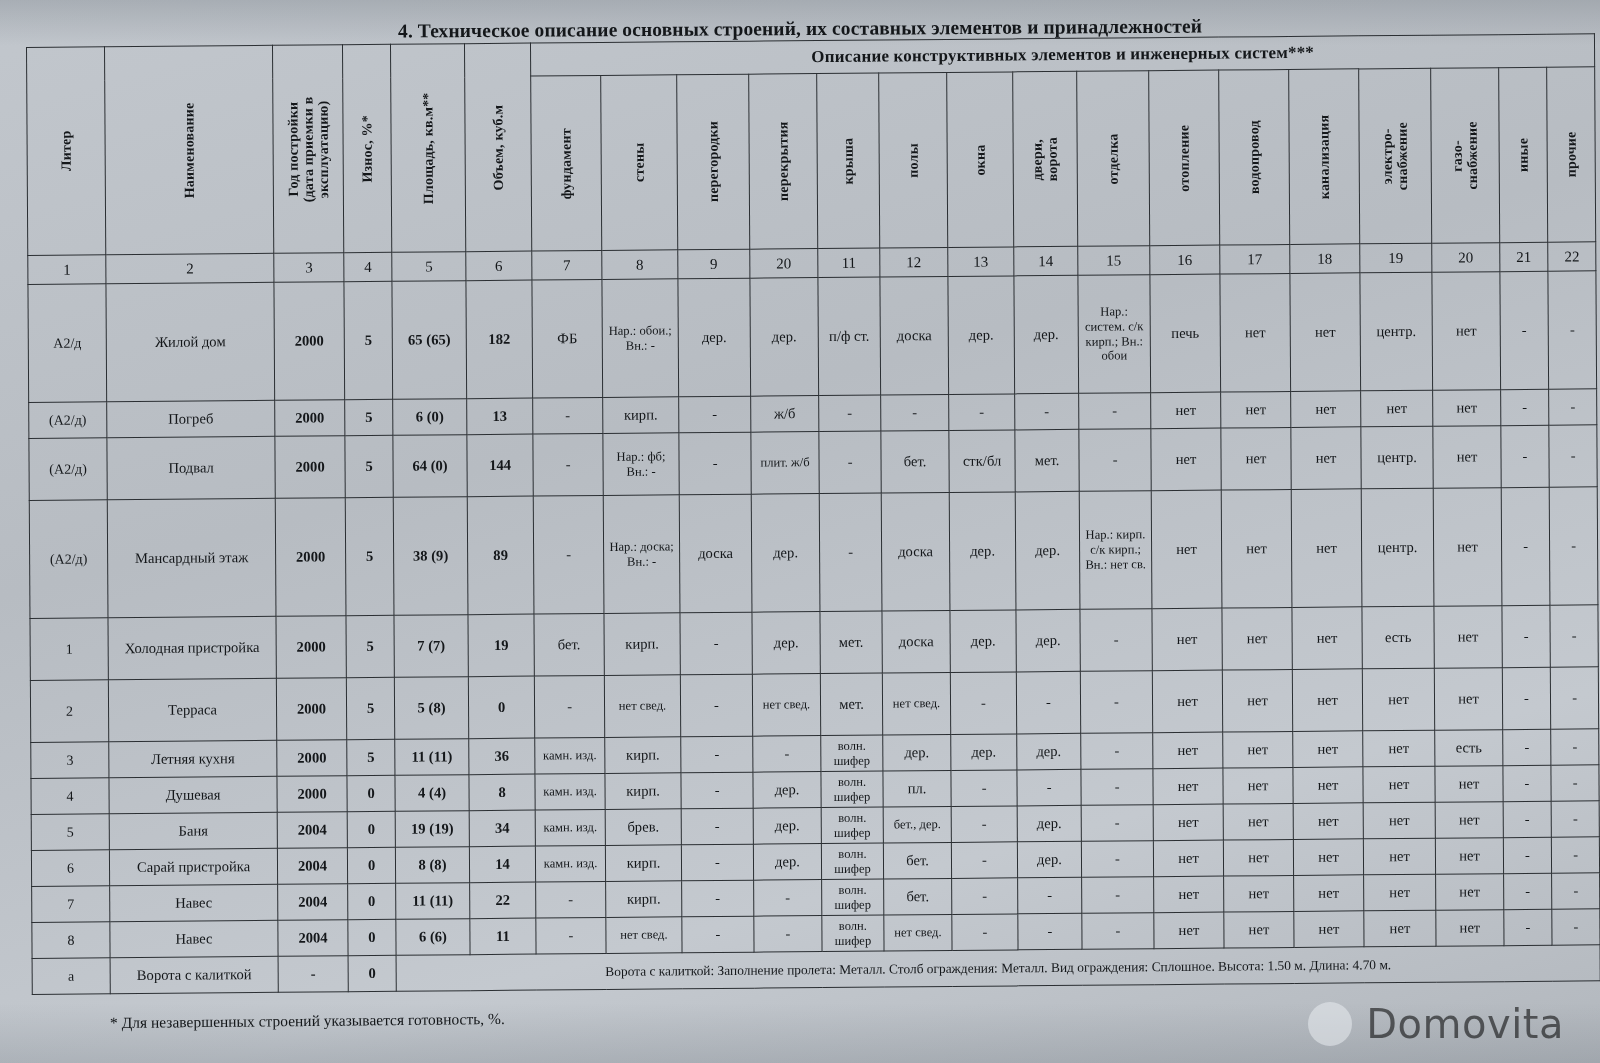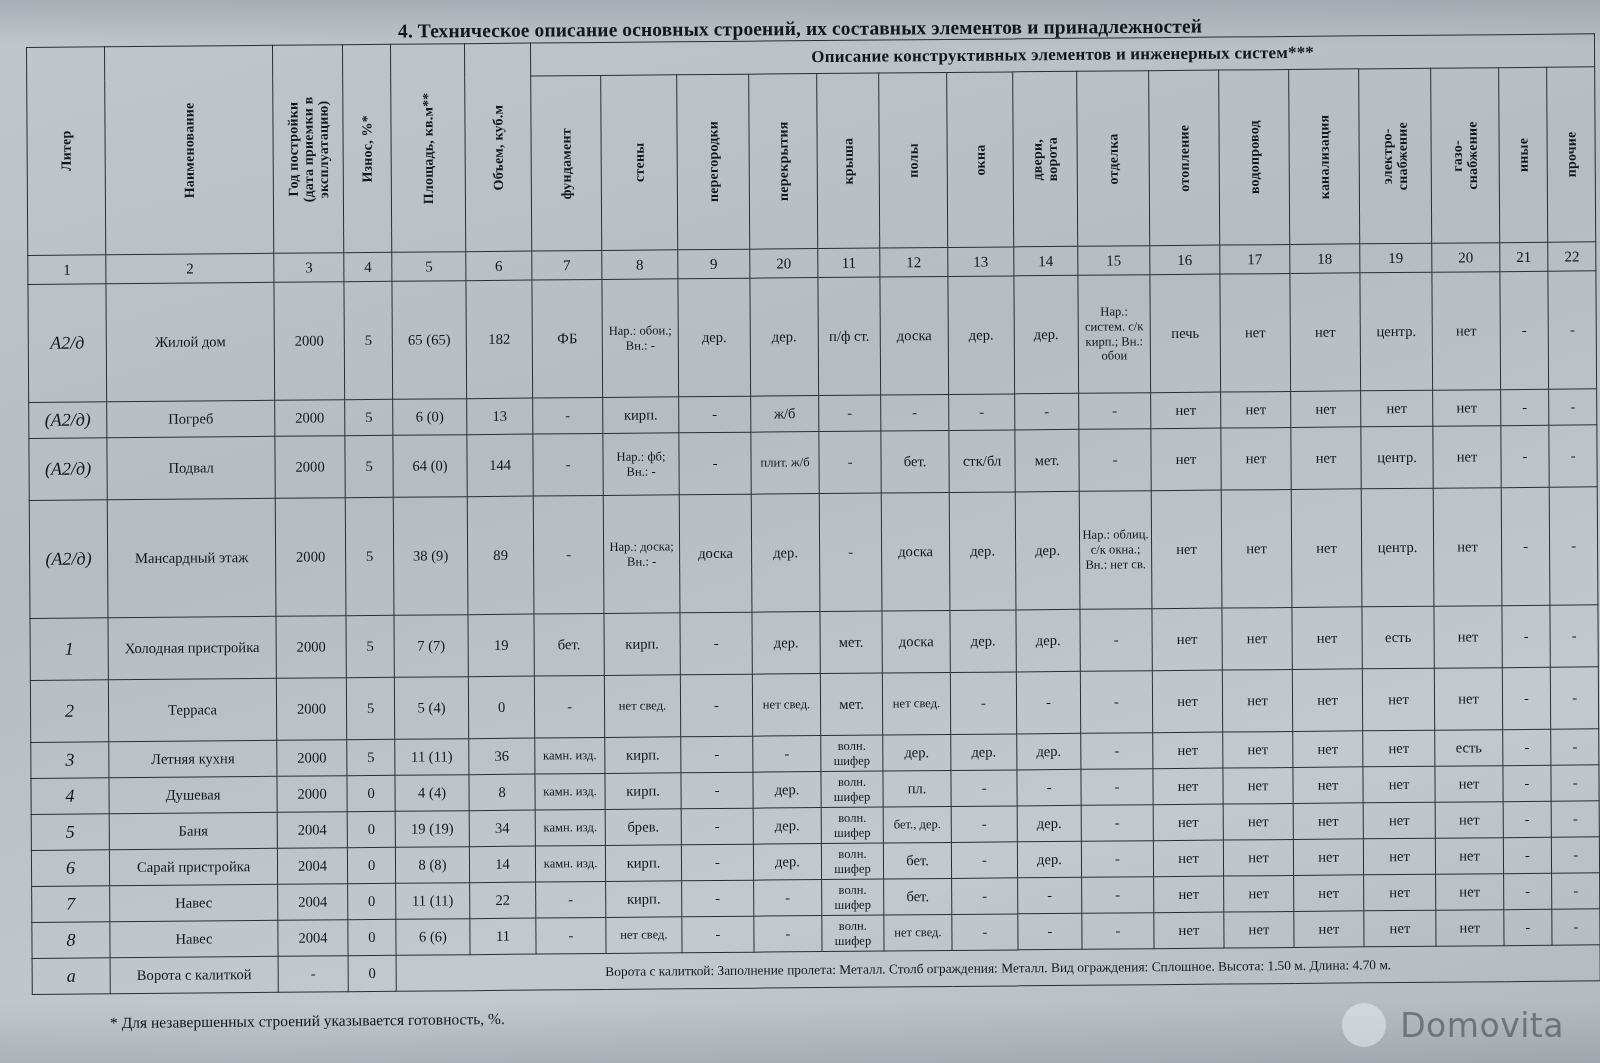--- a/index.html
+++ b/index.html
@@ -71,22 +71,22 @@
     height:30px;
     letter-spacing:.2px;
   }
   .numrow td{
     font-size:15px;
     height:26px;
     font-weight:normal;
   }
   .cell-multi{ font-size:12.6px; line-height:1.18; }
   .name{ font-size:14.6px; }
-  .lit{ font-size:18px;font-style:italic; }
-  .num{ font-size:14.6px; }
+  .lit{ font-size:14px; }
+  .num{ font-size:14.6px;font-weight:bold; }
   .dash{ font-size:14.6px; }
   .r-tall{ height:118px; }
   .r-mid{ height:62px; }
   .r-small{ height:36px; }
   .merged-note{
     font-size:13.4px;
     text-align:center;
     padding:2px 6px;
   }
   #footnote{
@@ -102,22 +102,22 @@
     display:flex;align-items:center;gap:14px;
     opacity:.55;
     pointer-events:none;
   }
   #watermark .dot{
     width:44px;height:44px;border-radius:50%;
     background:#e9edf1;
   }
   #watermark .wm-text{
     font-family:"DejaVu Sans", sans-serif;
-    font-size:33px;
-    color:#404040;
+    font-size:40px;
+    color:#000000;
     letter-spacing:.5px;
   }
   
   .band{position:absolute;left:0;width:100%;pointer-events:none;}
   #b1{top:0;height:46px;background:linear-gradient(180deg,rgba(120,128,136,.35),rgba(120,128,136,0));}
   #b2{bottom:0;height:60px;background:linear-gradient(0deg,rgba(120,128,136,.30),rgba(120,128,136,0));}
 </style>
 </head>
 <body>
 
@@ -333,21 +333,21 @@
           <td class="num">38 (9)</td>
           <td class="num">89</td>
           <td class="dash">-</td>
           <td class="cell-multi">Нар.: доска; Вн.: -</td>
           <td class="dash">доска</td>
           <td class="dash">дер.</td>
           <td class="dash">-</td>
           <td class="dash">доска</td>
           <td class="dash">дер.</td>
           <td class="dash">дер.</td>
-          <td class="cell-multi">Нар.: облиц. с/к окна.; Вн.: нет св.</td>
+          <td class="cell-multi">Нар.: кирп. с/к кирп.; Вн.: нет св.</td>
           <td class="dash">нет</td>
           <td class="dash">нет</td>
           <td class="dash">нет</td>
           <td class="dash">центр.</td>
           <td class="dash">нет</td>
           <td class="dash">-</td>
           <td class="dash">-</td>
         </tr>
         <tr class="r-mid">
           <td class="lit">1</td>
@@ -371,21 +371,21 @@
           <td class="dash">есть</td>
           <td class="dash">нет</td>
           <td class="dash">-</td>
           <td class="dash">-</td>
         </tr>
         <tr class="r-mid">
           <td class="lit">2</td>
           <td class="name">Терраса</td>
           <td class="num">2000</td>
           <td class="num">5</td>
-          <td class="num">5 (4)</td>
+          <td class="num">5 (8)</td>
           <td class="num">0</td>
           <td class="dash">-</td>
           <td class="cell-multi">нет свед.</td>
           <td class="dash">-</td>
           <td class="cell-multi">нет свед.</td>
           <td class="dash">мет.</td>
           <td class="cell-multi">нет свед.</td>
           <td class="dash">-</td>
           <td class="dash">-</td>
           <td class="dash">-</td>

